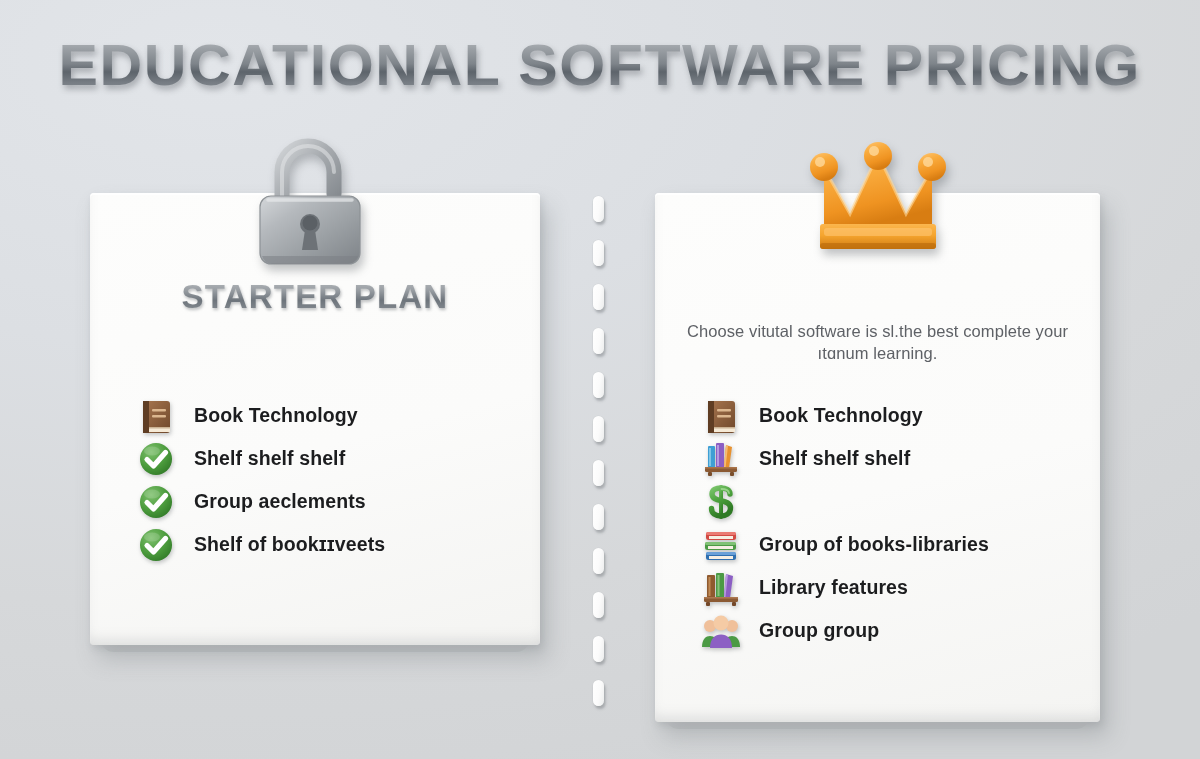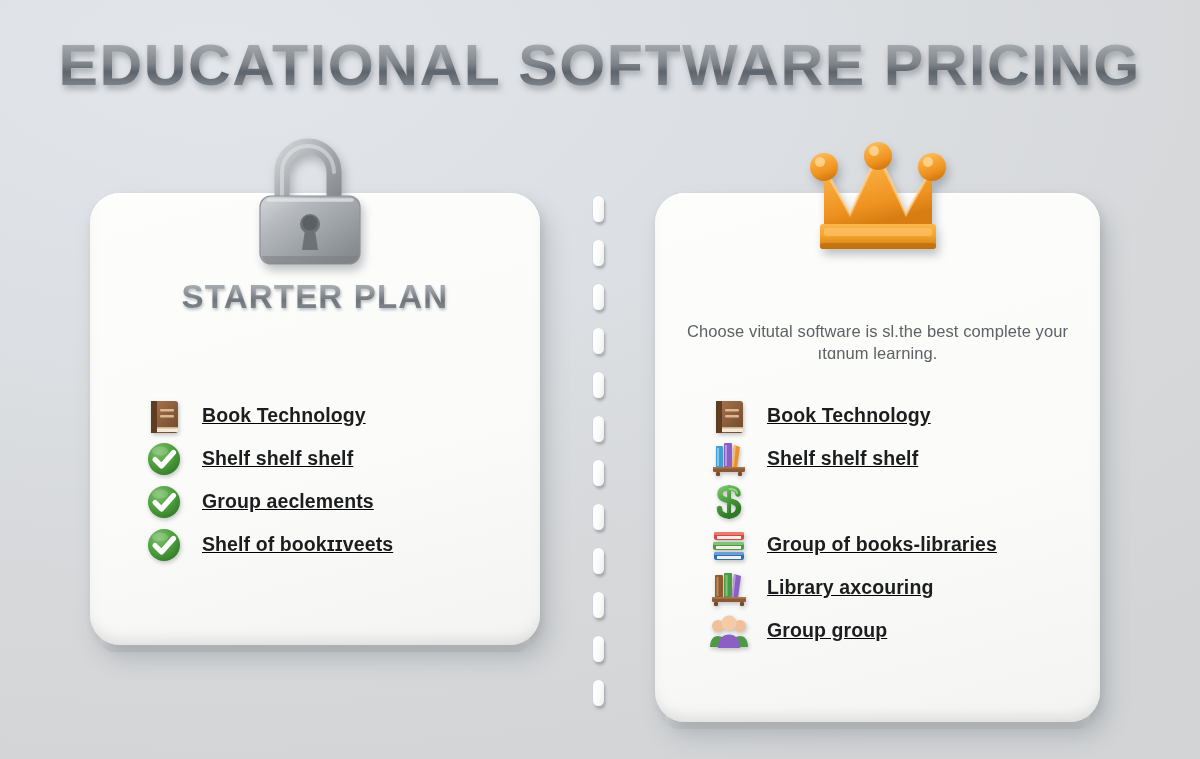--- a/index.html
+++ b/index.html
@@ -45,21 +45,21 @@
     color: transparent;
     -webkit-text-fill-color: transparent;
     filter: drop-shadow(2px 4px 3px rgba(90,96,102,0.45));
     transform: scaleX(1.02);
   }
 
   
   .card {
     position: absolute;
     background: linear-gradient(165deg, #fdfdfc 0%, #fbfbfa 55%, #f4f4f2 100%);
-    border-radius: 30px;
+    border-radius: 4px;
     box-shadow:
       0 2px 1px rgba(255,255,255,0.9) inset,
       0 -10px 14px -6px rgba(120,124,128,0.22) inset,
       8px 14px 22px rgba(110,115,120,0.30),
       2px 4px 7px rgba(110,115,120,0.18);
   }
   
   .card::after {
     content: "";
     position: absolute;
@@ -110,24 +110,23 @@
     text-align: center;
     font-size: 16.5px;
     line-height: 1.32;
     color: #5e6166;
     letter-spacing: 0.1px;
   }
 
   
   .features {
     position: absolute;
-    left: 54px;
+    left: 46px;
     right: 20px;
     list-style: none;
-    text-decoration: underline;
   }
   #card-starter .features { top: 201px; }
   #card-premium .features { top: 201px; }
 
   .feature {
     display: flex;
     align-items: center;
     height: 43px;
     gap: 18px;
   }
@@ -402,21 +401,21 @@
           <rect x="15" y="5" width="8" height="25" rx="1" fill="#4c9a45"></rect>
           <rect x="16.5" y="7" width="2" height="21" fill="#86c47c"></rect>
           <path d="M25 6 L32 8 L29 30 L23 29 Z" fill="#8c5fc4"></path>
           <path d="M25 6 L27 6.6 L24.4 29.4 L23 29 Z" fill="#b79ae0"></path>
           <rect x="3" y="29" width="34" height="5" rx="1.5" fill="#8b5a33"></rect>
           <rect x="3" y="29" width="34" height="1.6" fill="#ac7850"></rect>
           <rect x="5" y="34" width="4" height="4" rx="1" fill="#744829"></rect>
           <rect x="31" y="34" width="4" height="4" rx="1" fill="#744829"></rect>
         </svg>
       </span>
-      <span class="feature-label">Library axcouring</span>
+      <span class="feature-label">Library features</span>
     </li>
 
     <li class="feature">
       <span class="feature-icon">
         <svg viewBox="0 0 40 40">
           <circle cx="9" cy="15" r="6" fill="#f0c09a"></circle>
           <path d="M1 36 C1 28 5 25 9 25 C13 25 17 28 17 36 Z" fill="#4c9a45"></path>
           <circle cx="31" cy="15" r="6" fill="#f0c09a"></circle>
           <path d="M23 36 C23 28 27 25 31 25 C35 25 39 28 39 36 Z" fill="#4c9a45"></path>
           <circle cx="20" cy="12" r="7.5" fill="#f5cba5"></circle>

